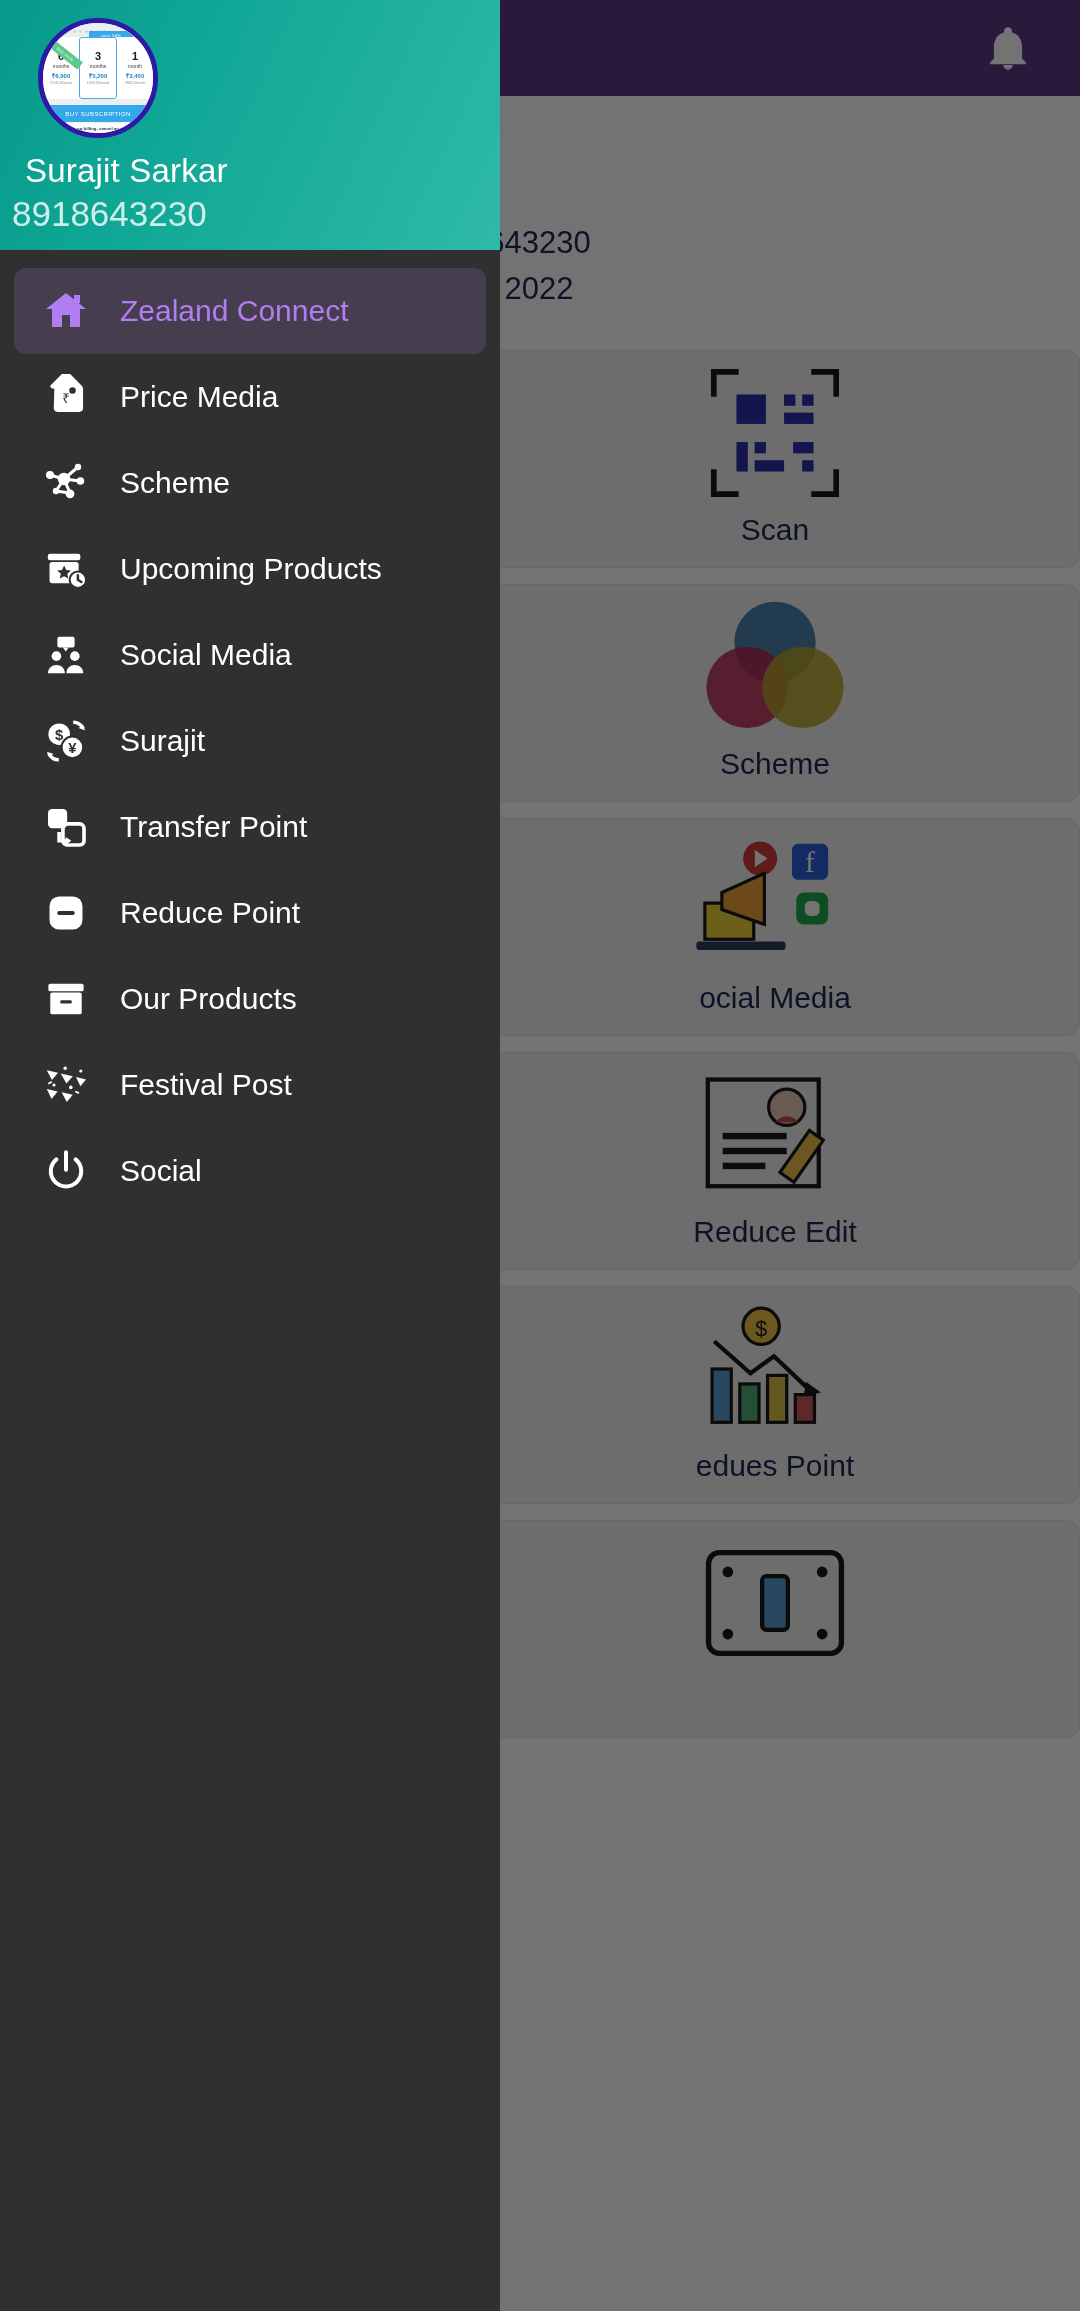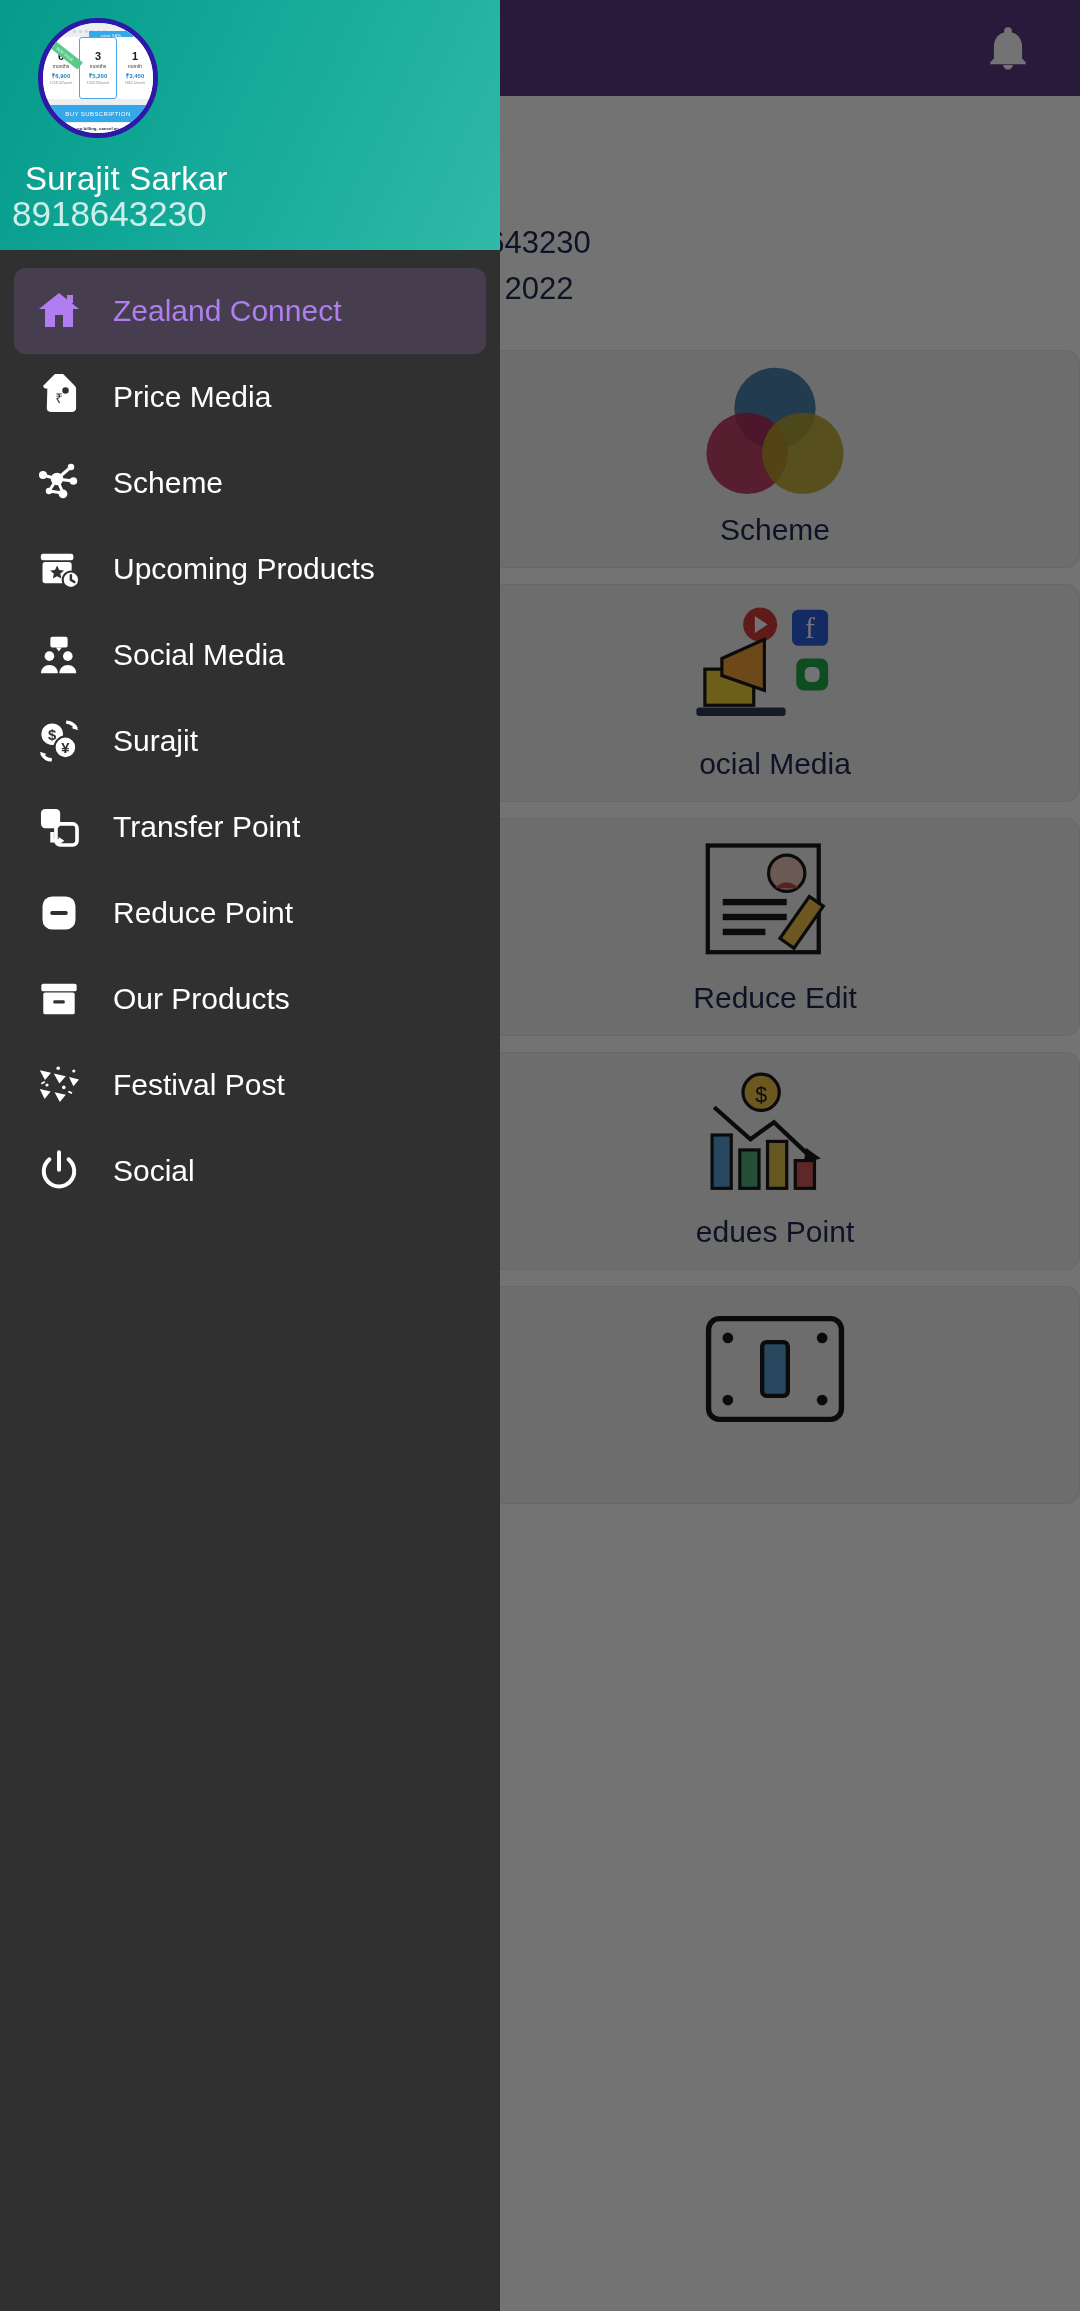--- a/index.html
+++ b/index.html
@@ -110,34 +110,34 @@
     display:flex; align-items:center; justify-content:center;
   }
   .av-foot {
     position:absolute; left:0; right:0; top:100px; height:18px;
     background:#ffffff; color:#23324a; font-size:4.4px; font-weight:bold;
     display:flex; align-items:flex-start; justify-content:center; padding-top:3px;
   }
   .av-top { position:absolute; left:0; right:0; top:0; height:14px; background:#eceff1; }
 
   #drawer-name {
-    position:absolute; left:25px; top:160px;
+    position:absolute; left:25px; top:152px;
     font-size:33px; color:#ffffff; letter-spacing:.2px;text-align:center;
   }
   #drawer-phone {
     position:absolute; left:12px; top:194px;
     font-size:35px; color:#cfeeea;
   }
 
   #menu { padding-top:18px; }
   .menu-item {
     display:flex; align-items:center;
     height:86px;
     margin:0 14px;
-    padding-left:17px;
+    padding-left:24px;
     border-radius:12px;
   }
   .menu-item.active {
     background:#463e4e;
   }
   .menu-icon {
     width:56px; height:56px;
     display:flex; align-items:center; justify-content:center;
     flex:0 0 56px;
   }
@@ -165,20 +165,41 @@
 
   <div id="bg-profile-block">
     <div class="bg-ptext">r</div>
     <div class="bg-ptext">8</div>
     <div class="bg-ptext">8643230</div>
     <div class="bg-ptext">p, 2022</div>
   </div>
 
   <div id="bg-cards">
 
+    <div class="bg-card">
+      <div class="bg-card-art">
+        <svg viewBox="0 0 120 120" width="136" height="136">
+          <g stroke="#1a1a1a" stroke-width="5" fill="none">
+            <path d="M6 28V6h22M92 6h22v22M114 92v22H92M28 114H6V92"></path>
+          </g>
+          <g fill="#2e2fa8">
+            <rect x="26" y="26" width="26" height="26"></rect>
+            <rect x="68" y="26" width="10" height="10"></rect>
+            <rect x="84" y="26" width="10" height="10"></rect>
+            <rect x="68" y="42" width="26" height="10"></rect>
+            <rect x="26" y="68" width="10" height="26"></rect>
+            <rect x="42" y="68" width="10" height="10"></rect>
+            <rect x="42" y="84" width="26" height="10"></rect>
+            <rect x="76" y="68" width="18" height="10"></rect>
+            <rect x="84" y="84" width="10" height="10"></rect>
+          </g>
+        </svg>
+      </div>
+      <div class="bg-card-label">Scan</div>
+    </div>
 
     <div class="bg-card">
       <div class="bg-card-art">
         <svg viewBox="0 0 140 130" width="150" height="140">
           <circle cx="70" cy="42" r="38" fill="#3a78a8" opacity=".9"></circle>
           <circle cx="44" cy="84" r="38" fill="#b8254f" opacity=".85"></circle>
           <circle cx="96" cy="84" r="38" fill="#b8a324" opacity=".85"></circle>
         </svg>
       </div>
       <div class="bg-card-label">Scheme</div>

